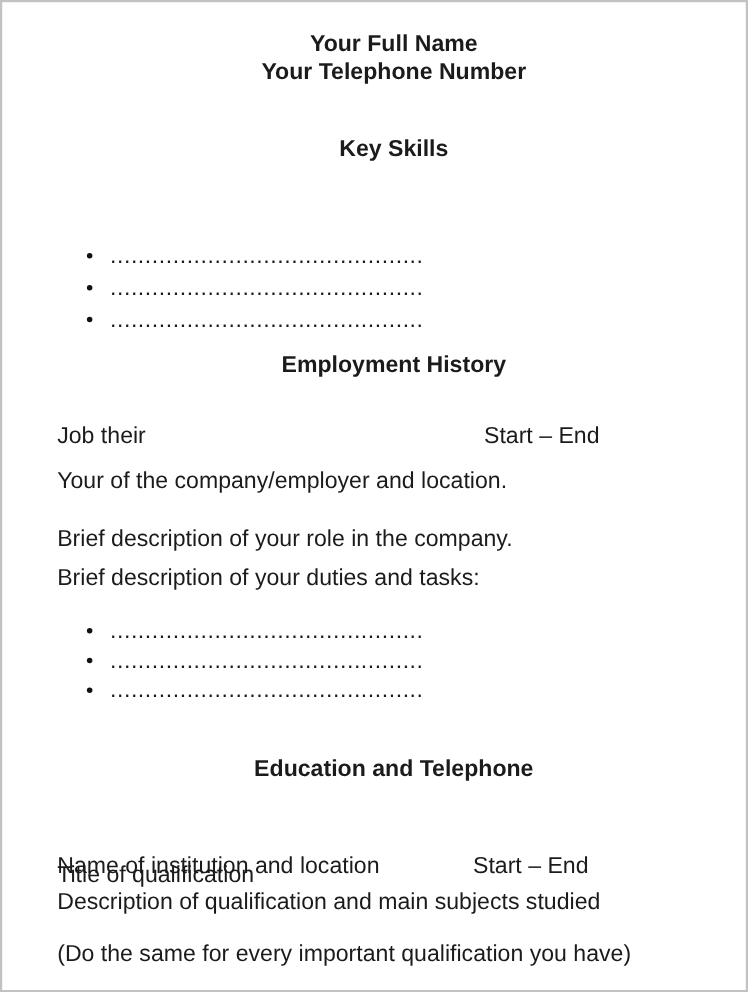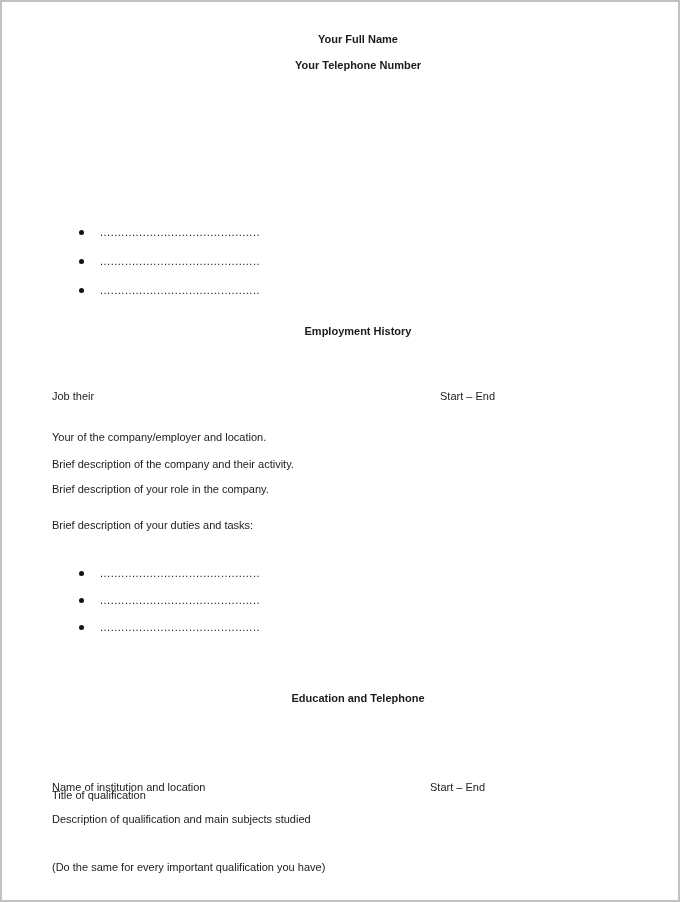--- a/index.html
+++ b/index.html
@@ -8,21 +8,21 @@
     background: #ffffff;
   }
   .page {
     position: relative;
     width: 680px;
     height: 902px;
     box-sizing: border-box;
     background: #ffffff;
     border: 2px solid #c2c2c2;
     font-family: "Liberation Sans", "DejaVu Sans", sans-serif;
-    font-size: 11px;
+    font-size: 21px;
     color: #1b1b1b;
     overflow: hidden;
   }
   .abs {
     position: absolute;
     left: 50px;
     right: 14px;
     line-height: 17px;
   }
   .center { text-align: center; }
@@ -61,35 +61,35 @@
   }
 </style>
 </head>
 <body>
 
 <div class="page">
 
   <div class="abs center bold" style="top:29px">Your Full Name</div>
   <div class="abs center bold" style="top:55px">Your Telephone Number</div>
 
+  <div class="abs center bold" style="top:125px">Key Skills</div>
   <ul class="abs dotted-list skills-list" style="top:216px">
     <li>.............................................</li>
     <li>.............................................</li>
     <li>.............................................</li>
   </ul>
 
   <div class="abs center bold" style="top:321px">Employment History</div>
 
   <div class="abs row emp-row" style="top:386px">
     <span>Job their</span>
     <span class="right-label">Start – End</span>
   </div>
 
   <div class="abs" style="top:427px">Your of the company/employer and location.</div>
-  <div class="abs" style="top:454px">Brief description of the company and their activity.</div>
   <div class="abs" style="top:479px">Brief description of your role in the company.</div>
   <div class="abs" style="top:515px">Brief description of your duties and tasks:</div>
 
   <ul class="abs dotted-list duties-list" style="top:558px">
     <li>.............................................</li>
     <li>.............................................</li>
     <li>.............................................</li>
   </ul>
 
   <div class="abs center bold" style="top:688px">Education and Telephone</div>

